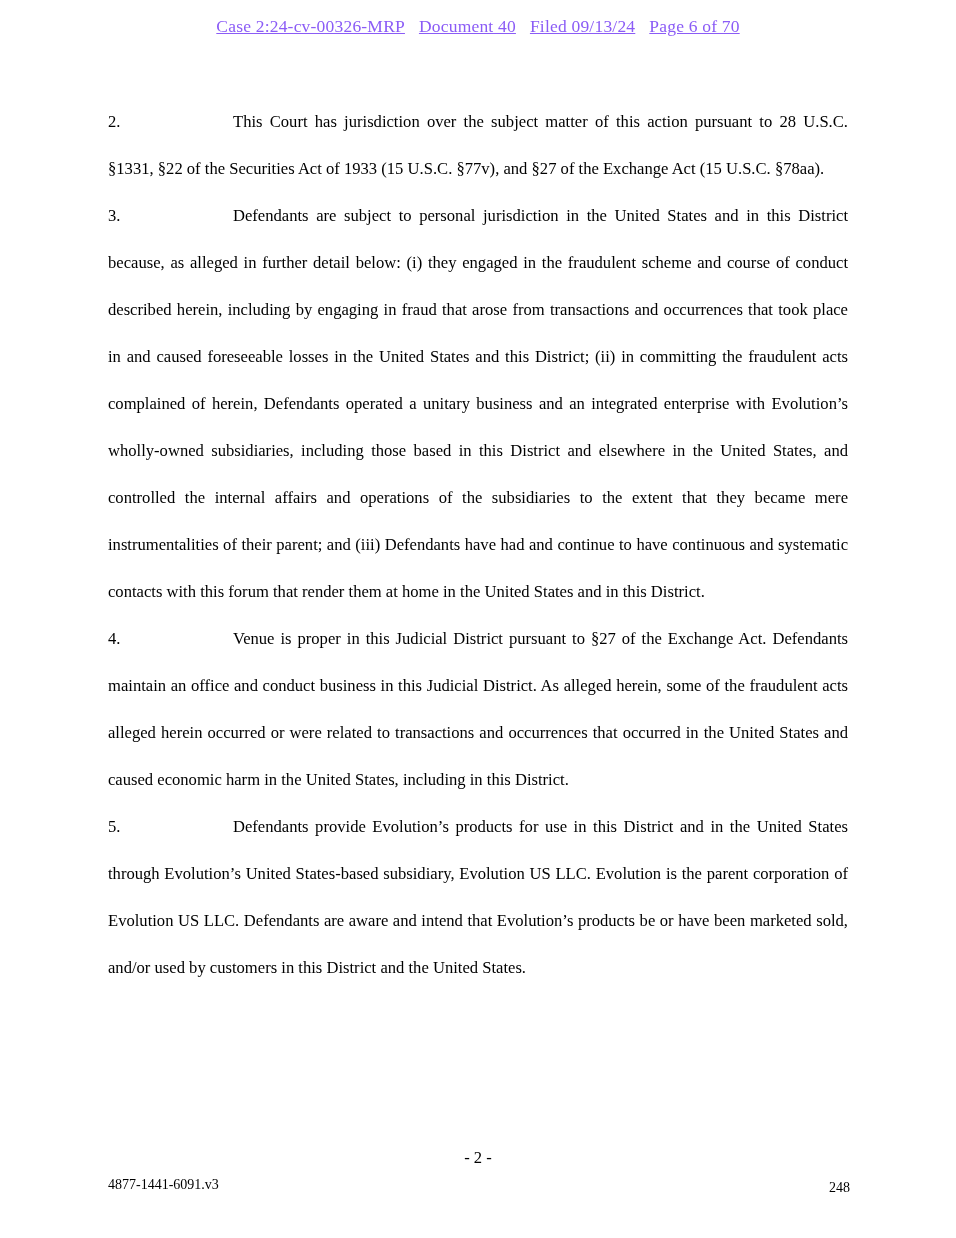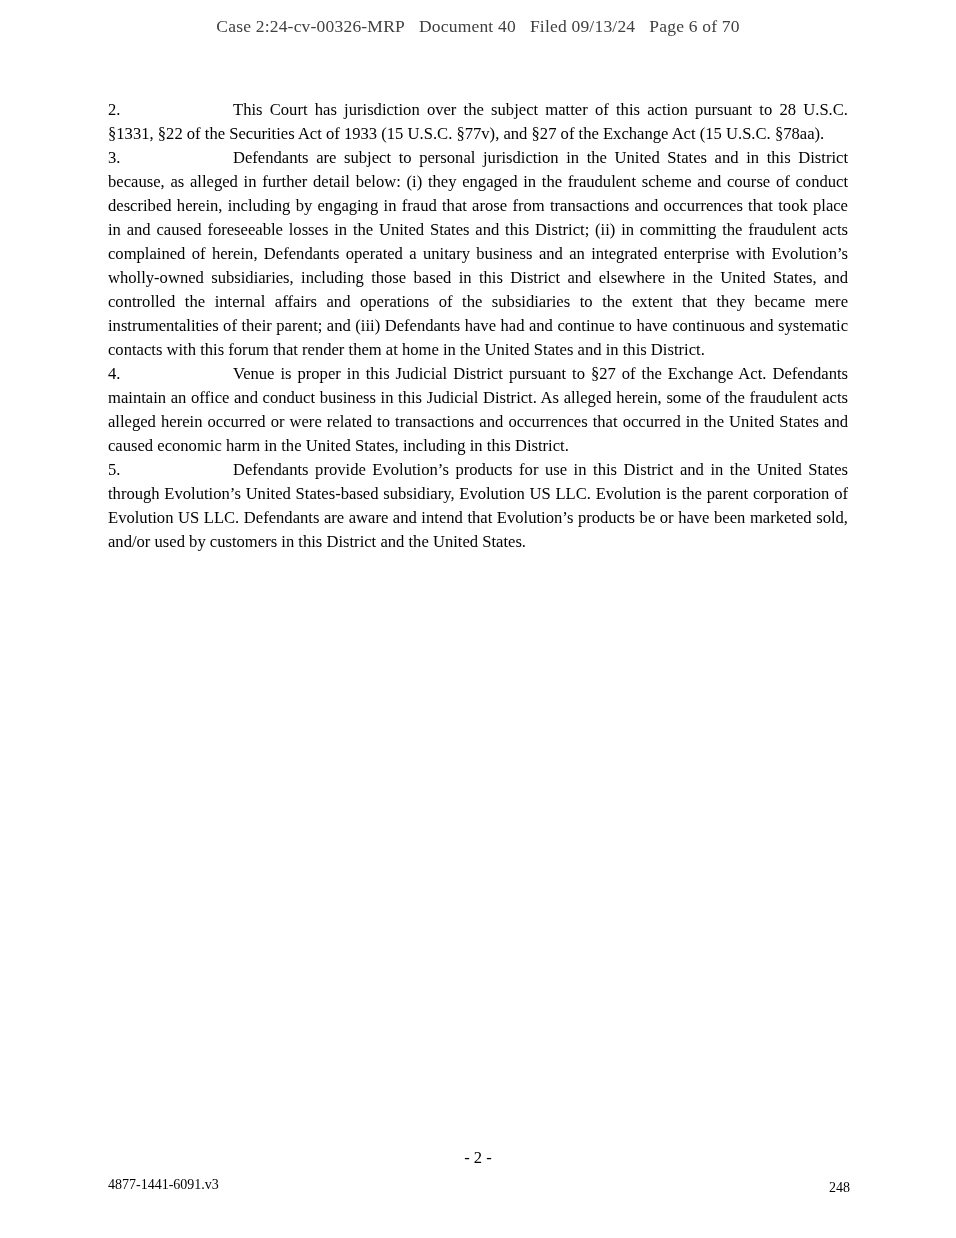--- a/index.html
+++ b/index.html
@@ -45,21 +45,21 @@
   
   .doc-body {
     position: absolute;
     top: 98px;
     left: 108px;
     width: 740px;
   }
 
   .para {
     font-size: 16.6px;
-    line-height: 24px;
+    line-height: 47px;
     text-align: justify;
     text-justify: inter-word;
     margin: 0 0 0 0;
     text-indent: 0;
   }
   .num {
     display: inline-block;
     width: 60px;
     text-indent: 0;
   }
@@ -90,21 +90,21 @@
     top: 1180px;
     font-size: 14px;
     text-align: right;
   }
 </style>
 </head>
 <body>
 
 <div class="page">
 
-  <div class="ecf-header" style="color: #404040;">
+  <div class="ecf-header" style="color: #8b5cf6; text-decoration: underline;">
     <span>Case 2:24-cv-00326-MRP</span><span>Document 40</span><span>Filed 09/13/24</span><span>Page 6 of 70</span>
   </div>
 
   <div class="doc-body">
 
     <p class="para">
       <span class="num">2.</span><span class="para-indent"></span><span>This Court has jurisdiction over the subject matter of this action pursuant to 28 U.S.C. §1331, §22 of the Securities Act of 1933 (15 U.S.C. §77v), and §27 of the Exchange Act (15 U.S.C. §78aa).</span>
     </p>
 
     <p class="para">

